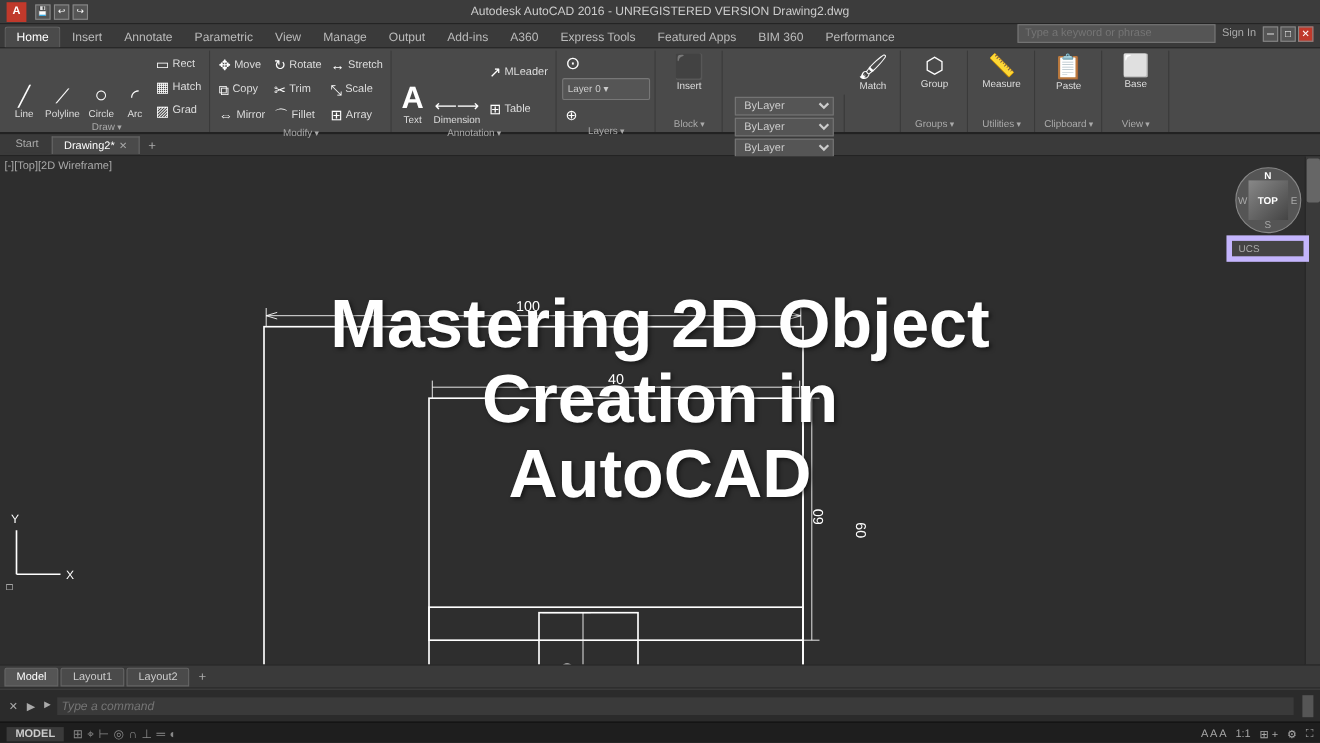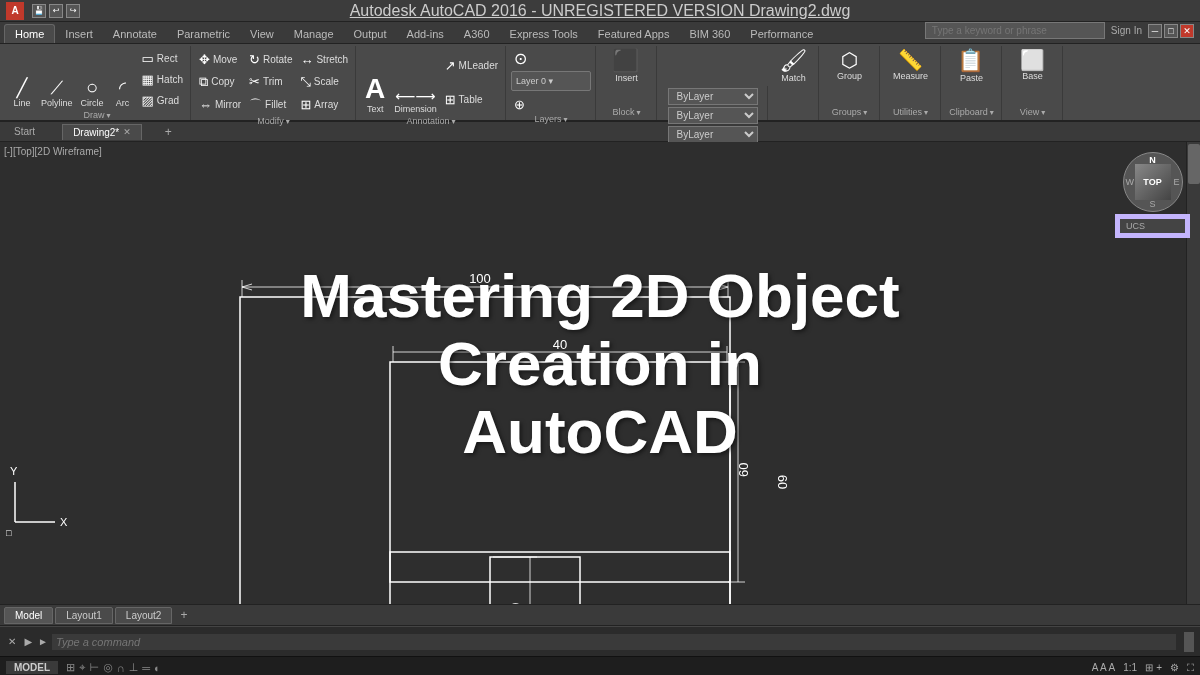--- a/index.html
+++ b/index.html
@@ -4,21 +4,21 @@
   <style>
     * { margin: 0; padding: 0; box-sizing: border-box; }
     body { width: 1200px; height: 675px; overflow: hidden; background: #2b2b2b; font-family: 'Segoe UI', Arial, sans-serif; font-size: 11px; color: #fff; }
 
     
     #titlebar {
       height: 22px; background: #3c3c3c; display: flex; align-items: center; justify-content: space-between;
       padding: 0 6px; border-bottom: 1px solid #222;
     }
     #titlebar .left { display: flex; align-items: center; gap: 4px; }
-    #titlebar .center { font-size: 16px; color: #ccc; position: absolute; left: 50%; transform: translateX(-50%); text-decoration: underline; }
+    #titlebar .center { font-size: 11px; color: #ccc; position: absolute; left: 50%; transform: translateX(-50%); }
     #titlebar .right { display: flex; align-items: center; gap: 6px; margin-top: 40px; }
     .title-btn { width: 14px; height: 14px; background: #555; border: 1px solid #888; cursor: pointer; display: flex; align-items: center; justify-content: center; font-size: 9px; }
     .title-btn.close { background: #c0392b; }
     .autocad-logo { width: 18px; height: 18px; background: #c0392b; display: flex; align-items: center; justify-content: center; font-weight: bold; font-size: 10px; color: white; }
 
     
     .search-box { background: #555; border: 1px solid #777; padding: 2px 6px; font-size: 10px; color: #ccc; width: 180px; }
 
     
     #ribbon-tabs {
@@ -392,21 +392,21 @@
         <span class="lbl">Base</span>
       </div>
     </div>
     <div class="ribbon-panel-label-row">
       <span class="ribbon-panel-label">View</span>
       <span class="panel-drop">▾</span>
     </div>
   </div>
 </div>
 
-<div style="height:20px;background:#3a3a3a;display:flex;align-items:center;padding:0 4px;gap:17px;border-bottom:1px solid #222;">
+<div style="height:20px;background:#3a3a3a;display:flex;align-items:center;padding:0 4px;gap:2px;border-bottom:1px solid #222;">
   <div style="padding:2px 10px;font-size:10px;background:#3a3a3a;color:#aaa;cursor:pointer;">Start</div>
   <div style="padding:2px 10px;font-size:10px;background:#4a4a4a;color:#fff;border:1px solid #666;border-bottom:none;cursor:pointer;display:flex;align-items:center;gap:4px;">
     <span>Drawing2*</span>
     <span style="font-size:9px;color:#aaa;">✕</span>
   </div>
   <div style="padding:2px 6px;font-size:12px;color:#aaa;cursor:pointer;">+</div>
 </div>
 
 <div id="drawing-area">
   <div id="view-label">[-][Top][2D Wireframe]</div>

